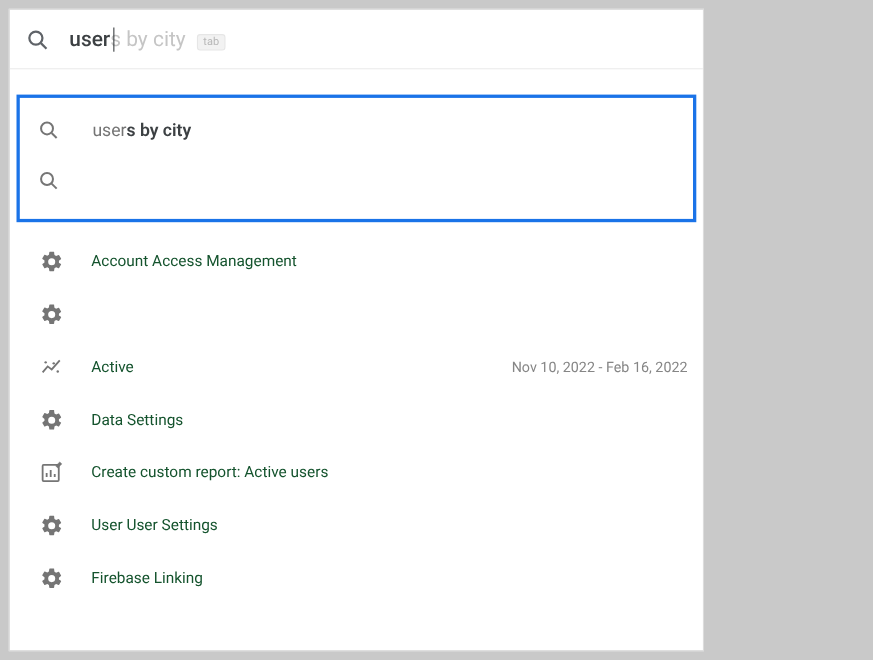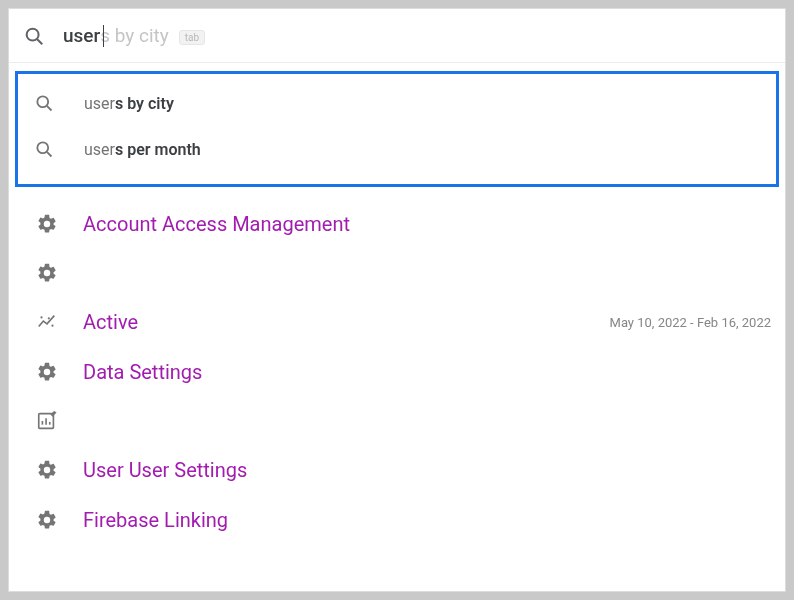--- a/index.html
+++ b/index.html
@@ -6,21 +6,21 @@
     body {
       font-family: Roboto, Arial, sans-serif;
       background: #c9c9c9;
       padding: 8px;
       width: 794px;
       height: 600px;
       overflow: hidden;
     }
     .panel {
       background: #fff;
-      width: 778px;
+      width: 632px;
       height: 584px;
       border: 1px solid #dcdcdc;
     }
     .search-bar {
       display: flex;
       align-items: center;
       height: 54px;
       padding: 0 14px;
       border-bottom: 1px solid #ececec;
     }
@@ -48,42 +48,42 @@
       color: #b8b8b8;
       background: #f2f2f2;
       border: 1px solid #e6e6e6;
       border-radius: 3px;
       padding: 1px 5px;
       position: relative;
       top: -1px;
     }
     .highlight-box {
       border: 3px solid #1a73e8;
-      margin: 8px 6px 8px 6px;
+      margin: 23px 6px 8px 6px;
       padding: 6px 0 12px 0;
     }
     .row {
       display: flex;
       align-items: center;
       padding: 13px 12px 13px 20px;
       cursor: pointer;
     }
     .highlight-box .row { padding-left: 14px; }
     .row .icon { color: #757575; flex-shrink: 0; width: 24px; display:flex; justify-content:center;}
     .row .label {
       margin-left: 28px;
       font-size: 16px;
       color: #3c4043;
     }
     .highlight-box .row .label { margin-left: 28px; }
     .prefix { color: #747474; font-weight: 400; }
     .match { color: #3c4043; font-weight: 600; }
     .other-list { padding: 4px 0 0 0; }
     .other-list .row { padding: 13px 12px 13px 26px; }
-    .other-list .row .label { margin-left: 24px; font-size: 20px; color: #a21caf;}
+    .other-list .row .label { margin-left: 24px; font-size: 14px; color: #14532d;}
     .date {
       margin-left: auto;
       font-size: 13px;
       color: #868686;
       padding-right: 2px;
     }
     svg { display: block; }
   </style>
 </head>
 <body>
@@ -117,23 +117,20 @@
         <span class="prefix">user</span><span class="match">s by city</span>
       </span>
     </div>
     <div class="row">
       <span class="icon">
         <svg width="20" height="20" viewBox="0 0 24 24" fill="none" stroke="currentColor" stroke-width="2.2">
           <circle cx="10.5" cy="10.5" r="6.5"></circle>
             <line x1="15.5" y1="15.5" x2="21" y2="21"></line>
         </svg>
       </span>
-      <span class="label">
-        <span class="prefix">user</span><span class="match">s per month</span>
-      </span>
     </div>
   </div>
 
   <div class="other-list">
 
     <div class="row">
       <span class="icon">
         <svg width="22" height="22" viewBox="0 0 24 24" fill="#757575">
             <path d="M19.14,12.94a7.14,7.14,0,0,0,.05-.94,7.14,7.14,0,0,0-.05-.94l2.03-1.58a.5.5,0,0,0,.12-.64l-1.92-3.32a.5.5,0,0,0-.61-.22l-2.39.96a7.03,7.03,0,0,0-1.62-.94l-.36-2.54A.5.5,0,0,0,13.9,2h-3.8a.5.5,0,0,0-.49.42l-.36,2.54a7.03,7.03,0,0,0-1.62.94l-2.39-.96a.5.5,0,0,0-.61.22L2.71,8.48a.5.5,0,0,0,.12.64l2.03,1.58a7.14,7.14,0,0,0-.05.94,7.14,7.14,0,0,0,.05.94L2.83,14.16a.5.5,0,0,0-.12.64l1.92,3.32a.5.5,0,0,0,.61.22l2.39-.96a7.03,7.03,0,0,0,1.62.94l.36,2.54a.5.5,0,0,0,.49.42h3.8a.5.5,0,0,0,.49-.42l.36-2.54a7.03,7.03,0,0,0,1.62-.94l2.39.96a.5.5,0,0,0,.61-.22l1.92-3.32a.5.5,0,0,0-.12-.64ZM12,15.5A3.5,3.5,0,1,1,15.5,12,3.5,3.5,0,0,1,12,15.5Z"></path>
           </svg>
@@ -152,21 +149,21 @@
     <div class="row">
       <span class="icon">
         <svg width="22" height="22" viewBox="0 0 24 24" fill="none" stroke="#757575" stroke-width="1.8">
           <polyline points="3,17 8,11 12,14 20,5"></polyline>
           <circle cx="6" cy="7" r="1.2" fill="#757575" stroke="none"></circle>
           <circle cx="14" cy="8" r="1.2" fill="#757575" stroke="none"></circle>
           <circle cx="18" cy="16" r="1.2" fill="#757575" stroke="none"></circle>
         </svg>
       </span>
       <span class="label">Active</span>
-      <span class="date">May 10, 2022 - Feb 16, 2022</span>
+      <span class="date">Nov 10, 2022 - Feb 16, 2022</span>
     </div>
 
     <div class="row">
       <span class="icon">
         <svg width="22" height="22" viewBox="0 0 24 24" fill="#757575">
             <path d="M19.14,12.94a7.14,7.14,0,0,0,.05-.94,7.14,7.14,0,0,0-.05-.94l2.03-1.58a.5.5,0,0,0,.12-.64l-1.92-3.32a.5.5,0,0,0-.61-.22l-2.39.96a7.03,7.03,0,0,0-1.62-.94l-.36-2.54A.5.5,0,0,0,13.9,2h-3.8a.5.5,0,0,0-.49.42l-.36,2.54a7.03,7.03,0,0,0-1.62.94l-2.39-.96a.5.5,0,0,0-.61.22L2.71,8.48a.5.5,0,0,0,.12.64l2.03,1.58a7.14,7.14,0,0,0-.05.94,7.14,7.14,0,0,0,.05.94L2.83,14.16a.5.5,0,0,0-.12.64l1.92,3.32a.5.5,0,0,0,.61.22l2.39-.96a7.03,7.03,0,0,0,1.62.94l.36,2.54a.5.5,0,0,0,.49.42h3.8a.5.5,0,0,0,.49-.42l.36-2.54a7.03,7.03,0,0,0,1.62-.94l2.39.96a.5.5,0,0,0,.61-.22l1.92-3.32a.5.5,0,0,0-.12-.64ZM12,15.5A3.5,3.5,0,1,1,15.5,12,3.5,3.5,0,0,1,12,15.5Z"></path>
           </svg>
       </span>
       <span class="label">Data Settings</span>
     </div>
@@ -174,20 +171,21 @@
     <div class="row">
       <span class="icon">
         <svg width="22" height="22" viewBox="0 0 24 24" fill="none" stroke="#757575" stroke-width="1.8">
           <rect x="3" y="4" width="16" height="16" rx="1"></rect>
           <line x1="7" y1="16" x2="7" y2="12"></line>
           <line x1="11" y1="16" x2="11" y2="9"></line>
           <line x1="15" y1="16" x2="15" y2="13"></line>
           <path d="M16,5 L20,1 L22,3 L18,7 Z" fill="#757575" stroke="#757575" stroke-width="0.5"></path>
         </svg>
       </span>
+      <span class="label">Create custom report: Active users</span>
     </div>
 
     <div class="row">
       <span class="icon">
         <svg width="22" height="22" viewBox="0 0 24 24" fill="#757575">
             <path d="M19.14,12.94a7.14,7.14,0,0,0,.05-.94,7.14,7.14,0,0,0-.05-.94l2.03-1.58a.5.5,0,0,0,.12-.64l-1.92-3.32a.5.5,0,0,0-.61-.22l-2.39.96a7.03,7.03,0,0,0-1.62-.94l-.36-2.54A.5.5,0,0,0,13.9,2h-3.8a.5.5,0,0,0-.49.42l-.36,2.54a7.03,7.03,0,0,0-1.62.94l-2.39-.96a.5.5,0,0,0-.61.22L2.71,8.48a.5.5,0,0,0,.12.64l2.03,1.58a7.14,7.14,0,0,0-.05.94,7.14,7.14,0,0,0,.05.94L2.83,14.16a.5.5,0,0,0-.12.64l1.92,3.32a.5.5,0,0,0,.61.22l2.39-.96a7.03,7.03,0,0,0,1.62.94l.36,2.54a.5.5,0,0,0,.49.42h3.8a.5.5,0,0,0,.49-.42l.36-2.54a7.03,7.03,0,0,0,1.62-.94l2.39.96a.5.5,0,0,0,.61-.22l1.92-3.32a.5.5,0,0,0-.12-.64ZM12,15.5A3.5,3.5,0,1,1,15.5,12,3.5,3.5,0,0,1,12,15.5Z"></path>
           </svg>
       </span>
       <span class="label">User User Settings</span>
     </div>

